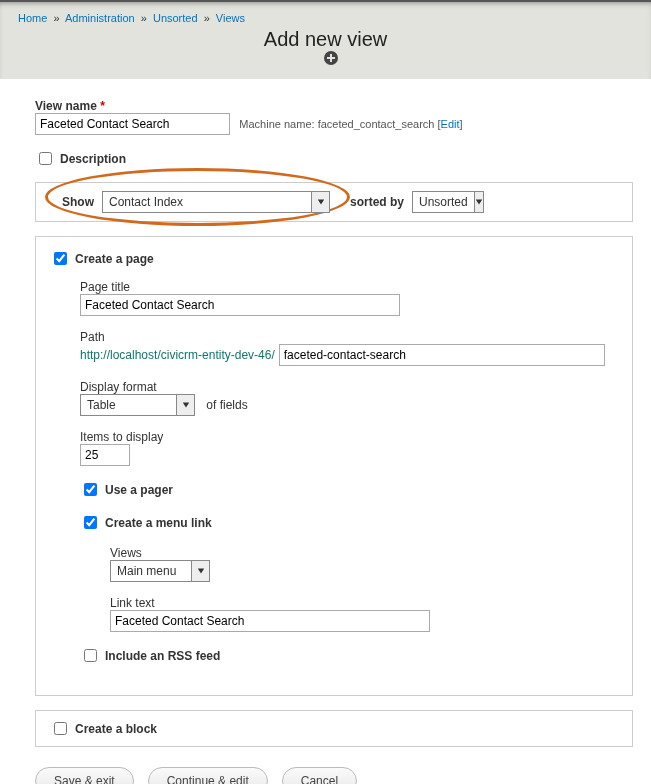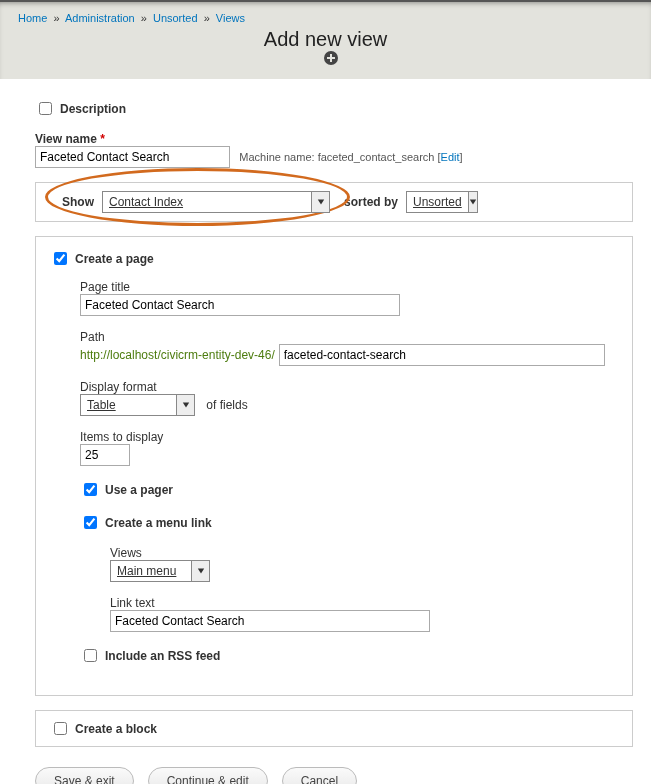--- a/index.html
+++ b/index.html
@@ -62,21 +62,20 @@
     border:1px solid #ccc;
     padding:8px 14px;
   }
   .select-dd {
     display:inline-flex;
     align-items:center;
     border:1px solid #888;
     background:#fff;
     height:22px;
     position:relative;
-    text-decoration:underline;
   }
   .select-dd .sel-text {
     padding:0 6px;
     font-size:12px;
     flex:1;
     white-space:nowrap;
   }
   .select-dd .sel-btn {
     border-left:1px solid #888;
     width:18px; height:100%;
@@ -98,21 +97,21 @@
     border-radius:16px;
     padding:6px 18px;
     font-size:12px;
     color:#444;
     cursor:pointer;
   }
   .fieldset + .fieldset { margin-top:14px; }
   .show-line { display:flex; align-items:center; gap:8px; position:relative; padding-left:12px;}
   .of-fields { margin-left:8px; font-size:12px; }
   .path-row { display:flex; align-items:center; gap:4px;}
-  .path-base { font-size:12px; color:#4d7c0f; }
+  .path-base { font-size:12px; color:#0f766e; }
   .nospill { overflow:hidden; }
 </style>
 </head>
 <body>
 
 <div class="header-region">
   <div class="breadcrumb">
     <a>Home</a>
     <span class="sep">»</span>
     <a>Administration</a>
@@ -121,51 +120,51 @@
     <span class="sep">»</span>
     <a>Views</a>
   </div>
   <h1 class="page-title">
     <span>Add new view</span>
     <span class="plus-icon"></span>
   </h1>
 </div>
 
 <div class="content nospill">
-
-  <div class="row checkbox-row">
-    <input type="checkbox" style="">
-    <label>Description</label>
-  </div>
 
   <div class="row">
     <label>
       <span>View name</span> <span class="required-star">*</span>
     </label><br>
     <input class="text-input" style="width: 195px;" value="Faceted Contact Search">
     <span class="machine-name">
       <span>Machine name:</span>
       <span>faceted_contact_search</span>
       [<a href="#">Edit</a>]
     </span>
+  </div>
+
+  <div class="row checkbox-row">
+    <input type="checkbox" style="">
+    <label>Description</label>
   </div>
 
   <div class="fieldset" style="position:relative;">
     <div class="show-line">
       <div class="highlight-oval" style="left:-5px; top:-23px; width:305px; height:58px;"></div>
       <label>Show</label>
       <div class="select-dd" style="width:228px">
         <span class="sel-text">Contact Index</span>
         <span class="sel-btn">
           <svg viewBox="0 0 10 10">
               <polygon points="1,2 9,2 5,8" fill="#333"></polygon>
             </svg>
         </span>
       </div>
-      <label style="margin-left:6px;">sorted by</label>
+      <label style="margin-left:12px;">sorted by</label>
       <div class="select-dd" style="width:72px">
         <span class="sel-text">Unsorted</span>
         <span class="sel-btn">
           <svg viewBox="0 0 10 10">
               <polygon points="1,2 9,2 5,8" fill="#333"></polygon>
             </svg>
         </span>
       </div>
     </div>
   </div>

